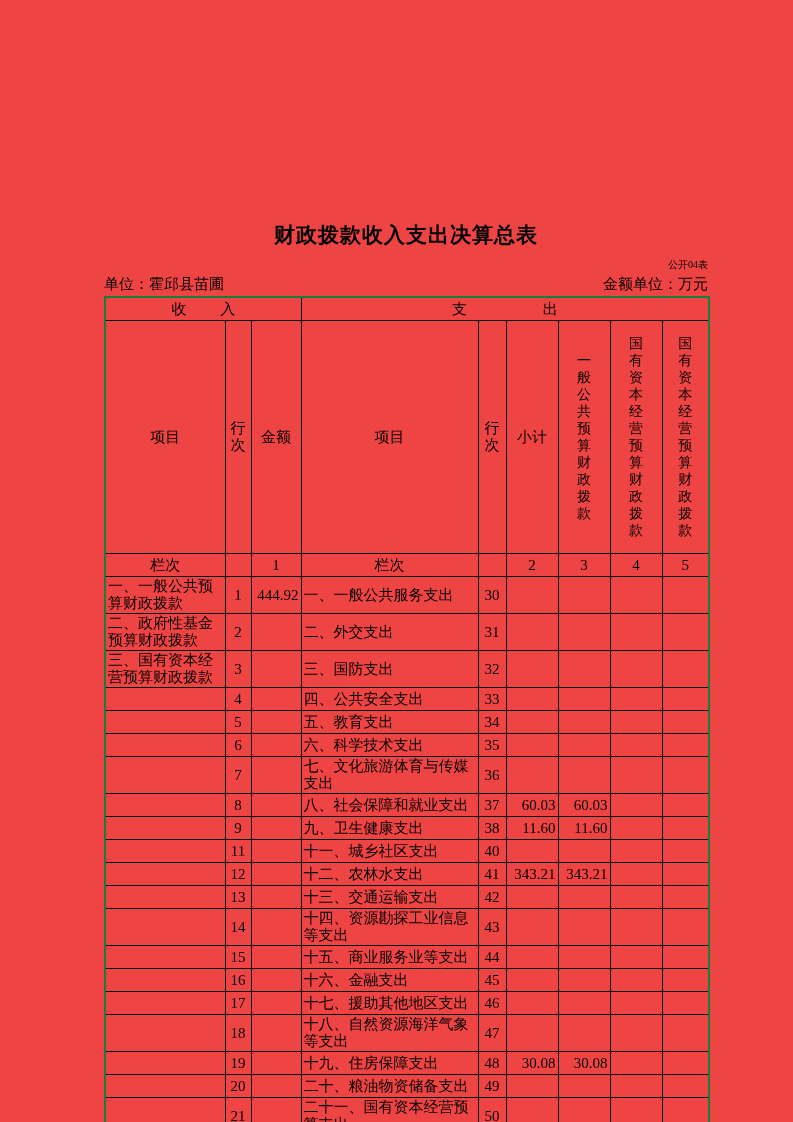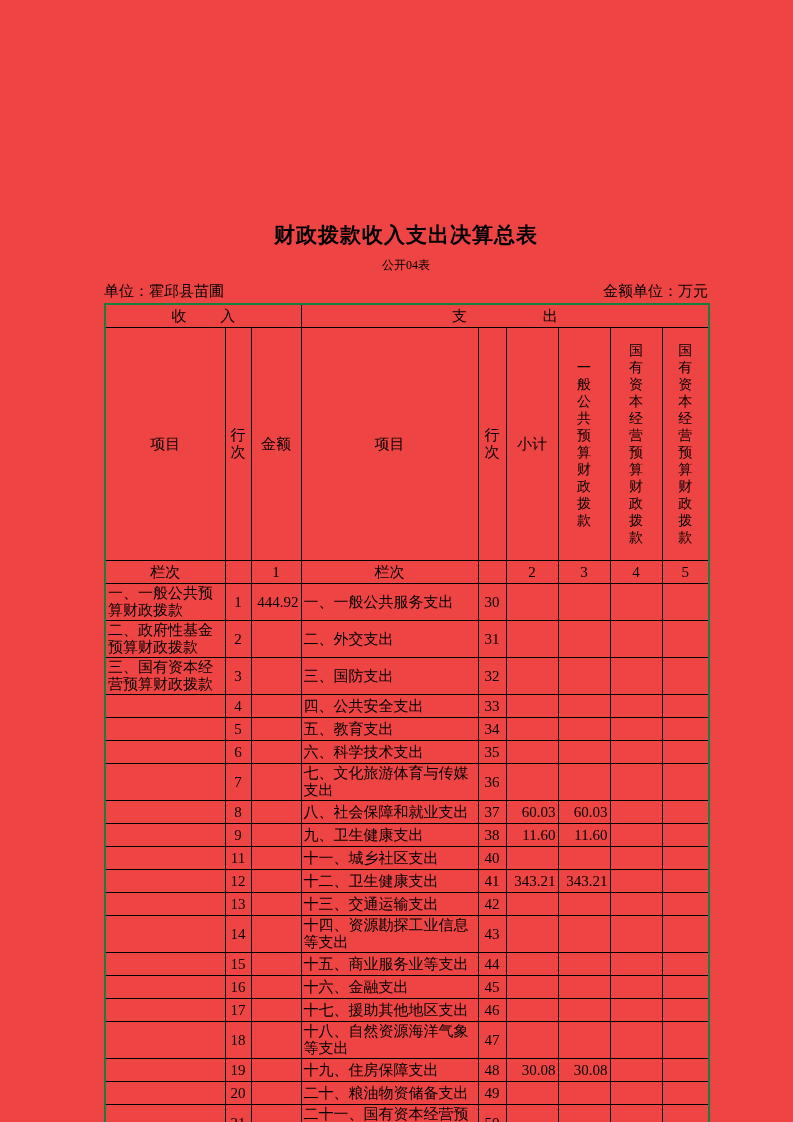--- a/index.html
+++ b/index.html
@@ -6,24 +6,24 @@
   .page {
     position:relative; width:793px; height:1122px; background:#ef4444;
     color:#000; font-family:"Liberation Serif","DejaVu Serif",serif;
     overflow:hidden;
   }
   .content { position:absolute; left:104px; top:222px; width:604px; }
   .title {
     text-align:center; font-family:"Liberation Sans","DejaVu Sans",sans-serif;
     font-weight:bold; font-size:21px; line-height:26px; letter-spacing:1px;
   }
-  .form-code { text-align:center; font-size:12px; line-height:18px; margin-top:8px; }
+  .form-code { text-align:right; font-size:10px; line-height:18px; margin-top:8px; }
   .meta-row {
     display:flex; justify-content:space-between;
-    font-size:15px; line-height:19px; margin-top:8px; margin-bottom:2px;
+    font-size:15px; line-height:19px; margin-top:1px; margin-bottom:2px;
   }
   table.budget {
     border-collapse:collapse; table-layout:fixed; width:604px;
     border:2px solid #15803d;
   }
   table.budget td {
     border:1px solid #000; height:20px; line-height:17px;
     padding:1px 2px; font-size:15px; vertical-align:middle;
     word-break:break-all; overflow:hidden;
   }
@@ -203,21 +203,21 @@
             <td class="num">40</td>
             <td class="amt"></td>
             <td class="amt"></td>
             <td class="amt"></td>
             <td class="amt"></td>
           </tr>
           <tr>
             <td class="item"></td>
             <td class="num">12</td>
             <td class="amt sec-end"></td>
-            <td class="item">十二、卫生健康支出</td>
+            <td class="item">十二、农林水支出</td>
             <td class="num">41</td>
             <td class="amt">343.21</td>
             <td class="amt">343.21</td>
             <td class="amt"></td>
             <td class="amt"></td>
           </tr>
           <tr>
             <td class="item"></td>
             <td class="num">13</td>
             <td class="amt sec-end"></td>

